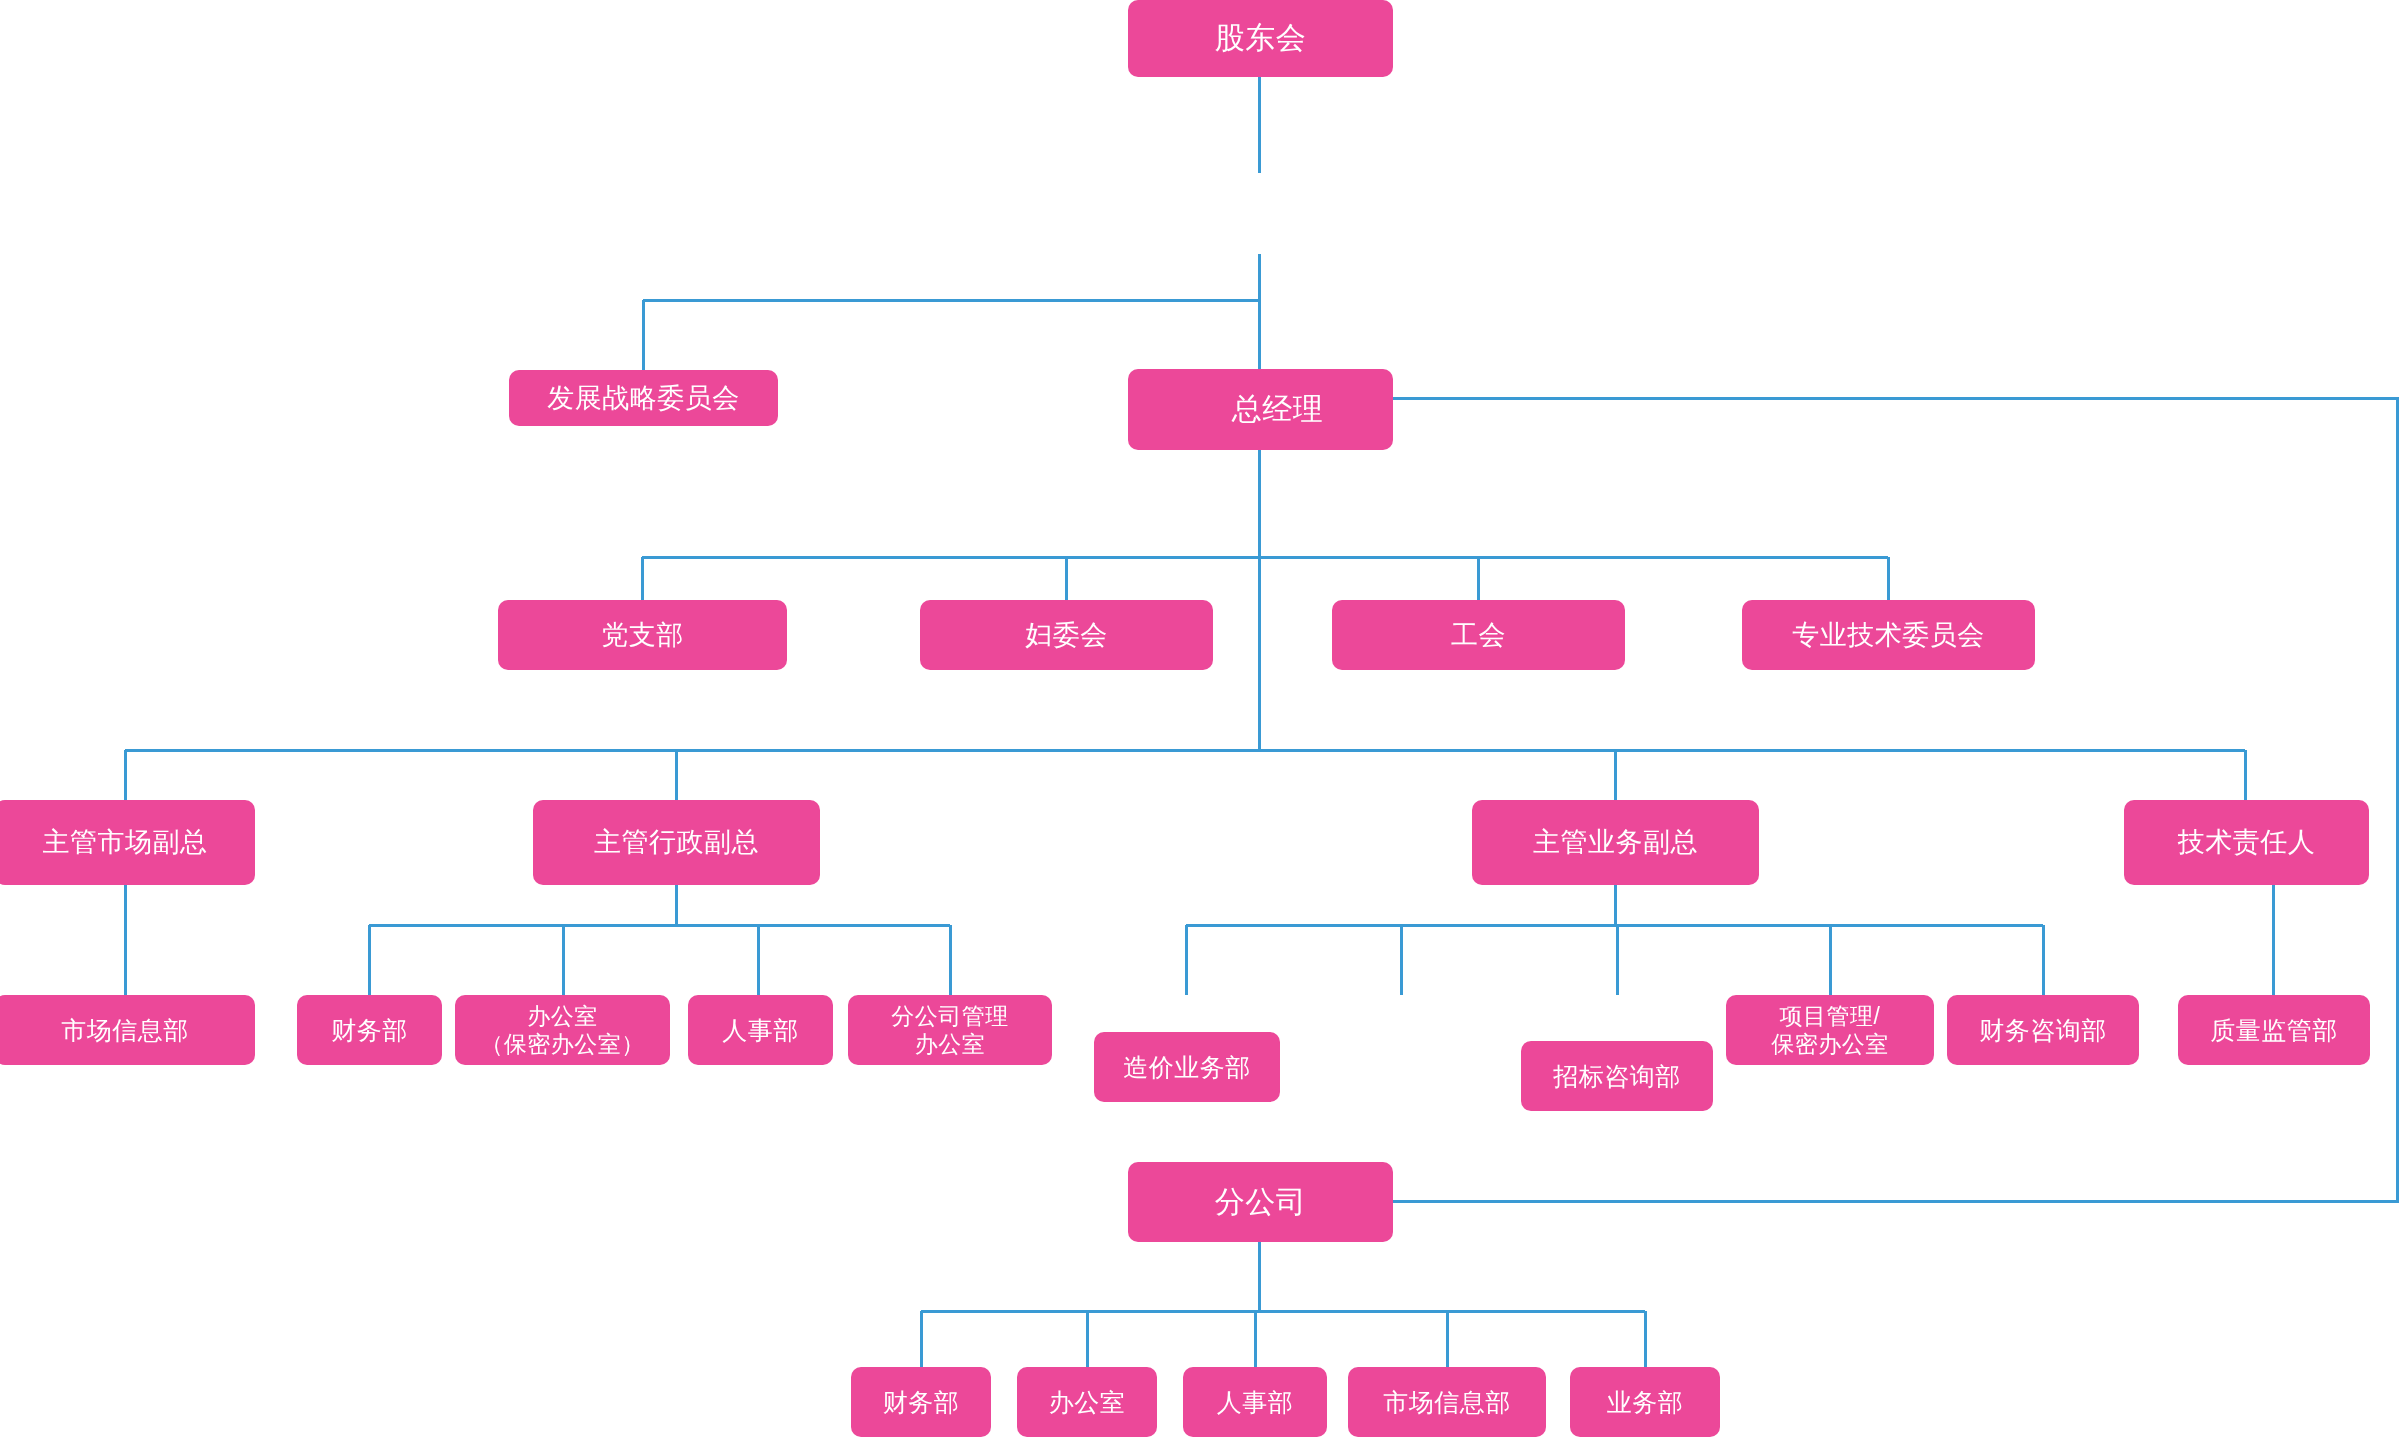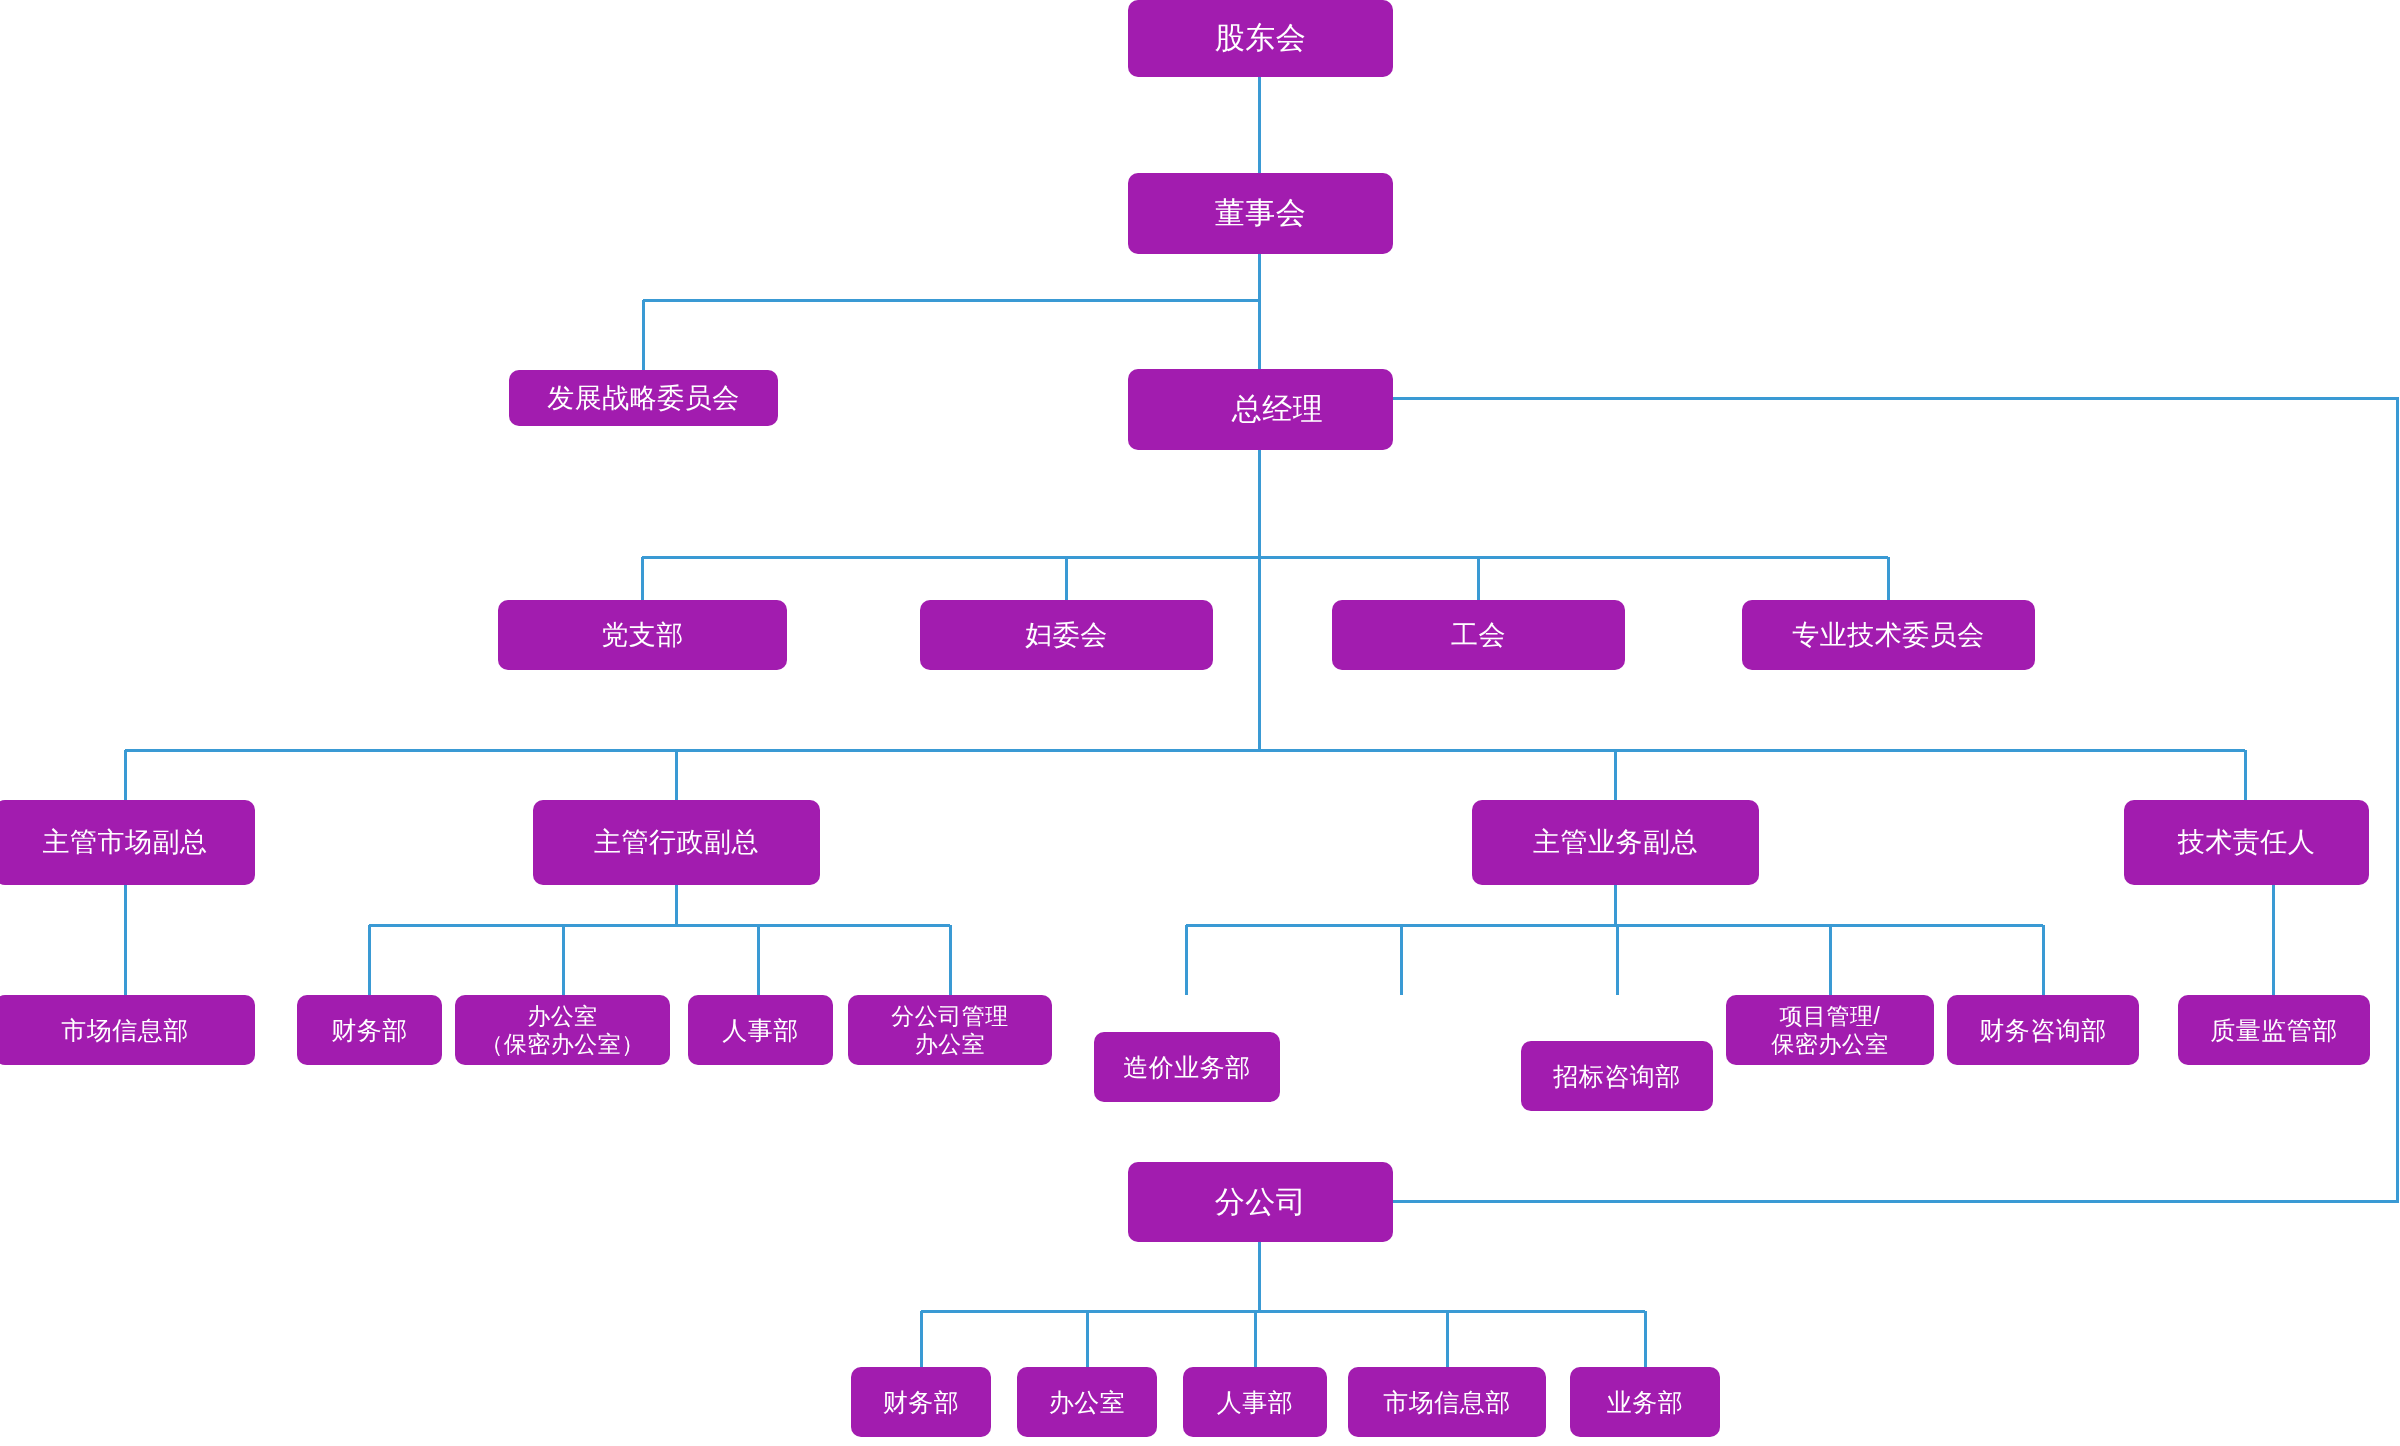--- a/index.html
+++ b/index.html
@@ -22,21 +22,21 @@
     position: absolute;
     left: 0;
     top: 0;
     width: 2400px;
     height: 1446px;
     pointer-events: none;
   }
   .node {
     position: absolute;
     box-sizing: border-box;
-    background: #a21caf;
+    background: #ec4899;
     border-radius: 10px;
     color: #ffffff;
     display: flex;
     align-items: center;
     justify-content: center;
     text-align: center;
     line-height: 1.22;
     padding: 2px 6px;
     letter-spacing: 0.5px;
     white-space: pre-line;
@@ -103,21 +103,20 @@
       <path d="M921 1311 L921 1367"></path>
       <path d="M1087 1311 L1087 1367"></path>
       <path d="M1255 1311 L1255 1367"></path>
       <path d="M1447 1311 L1447 1367"></path>
       <path d="M1645 1311 L1645 1367"></path>
     </g>
   </svg>
 
   <div class="node s-big" style="left:1128px; top:0px; width:265px; height:77px;">股东会</div>
 
-  <div class="node s-big" style="left:1128px; top:173px; width:265px; height:81px;">董事会</div>
 
   <div class="node s-mid" style="left:509px; top:370px; width:269px; height:56px;">发展战略委员会</div>
 
   <div class="node s-big" style="left:1128px; top:369px; width:265px; height:81px;padding-left:40px;">总经理</div>
 
   <div class="node s-mid" style="left:498px; top:600px; width:289px; height:70px;">党支部</div>
 
   <div class="node s-mid" style="left:920px; top:600px; width:293px; height:70px;">妇委会</div>
 
   <div class="node s-mid" style="left:1332px; top:600px; width:293px; height:70px;">工会</div>

